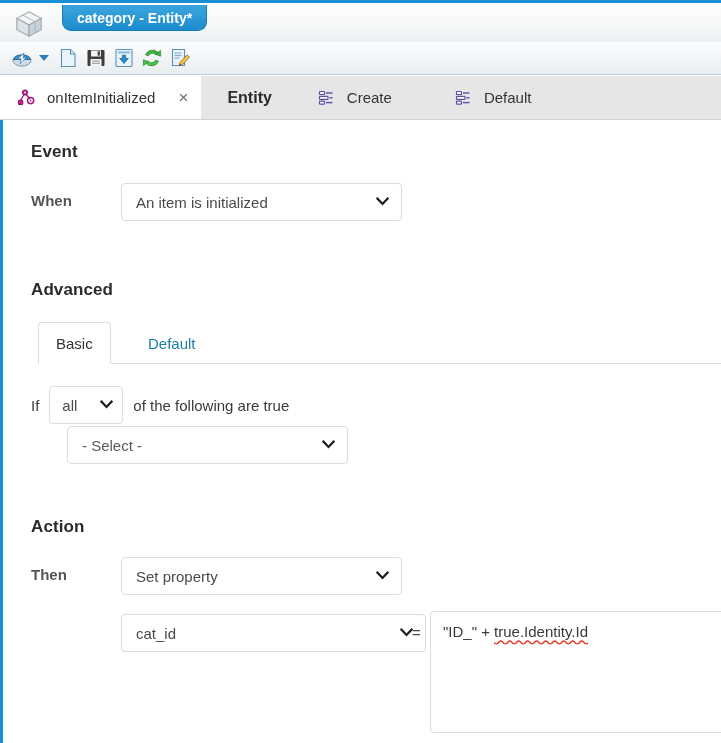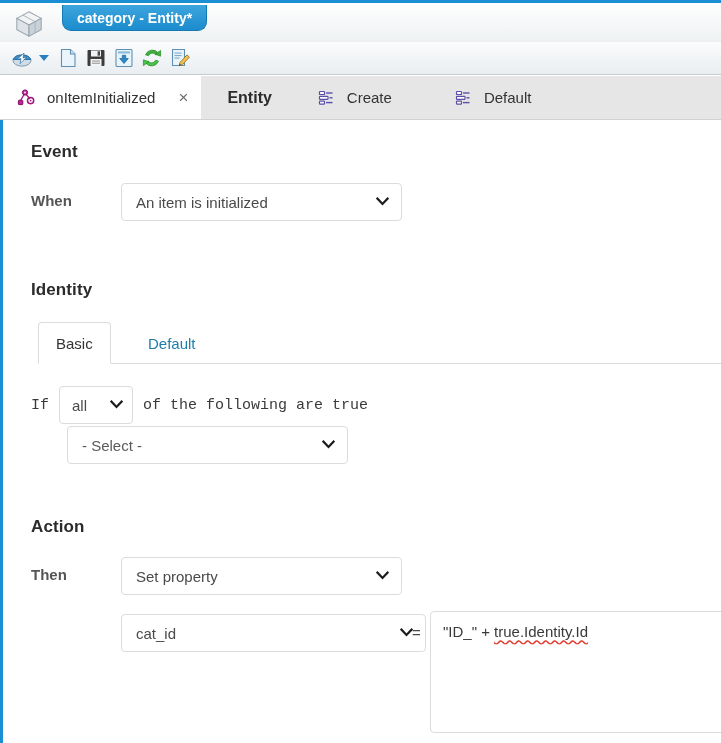--- a/index.html
+++ b/index.html
@@ -194,21 +194,21 @@
     border-bottom: 1px solid #ffffff;
     border-radius: 4px 4px 0 0;
     z-index: 2;
   }
   .subtab.link {
     left: 93px;
     color: #1d7ea8;
   }
 
   .if-row { position: absolute; left: 28px; top: 258px; }
-  .if-text { font-size: 15px; color: #3a3a3a; font-family: Liberation Mono, monospace; }
+  .if-text { font-size: 15px; color: #3a3a3a; }
   .all-sel {
     width: 74px;
     margin: 8px 10px;
     padding-left: 12px;
     padding-right: 26px;
   }
   .all-sel .chev { right: 9px; }
 
   .select-sel {
     position: absolute; left: 64px; top: 306px;
@@ -375,21 +375,21 @@
 
     <div class="sel when-sel">
       <span>An item is initialized</span>
       <span class="chev">
         <svg viewBox="0 0 13 9">
             <polyline points="1.4,1.6 6.5,7 11.6,1.6" fill="none" stroke="#1c1c1c" stroke-width="2.2" stroke-linecap="square"></polyline>
           </svg>
       </span>
     </div>
 
-    <div class="section-title cond-title">Identity</div>
+    <div class="section-title cond-title">Advanced</div>
 
     <div class="subtabs">
       <div class="subtab-underline"></div>
       <div class="subtab active">
         <span>Basic</span>
       </div>
       <div class="subtab link">
         <span>Default</span>
       </div>
     </div>

